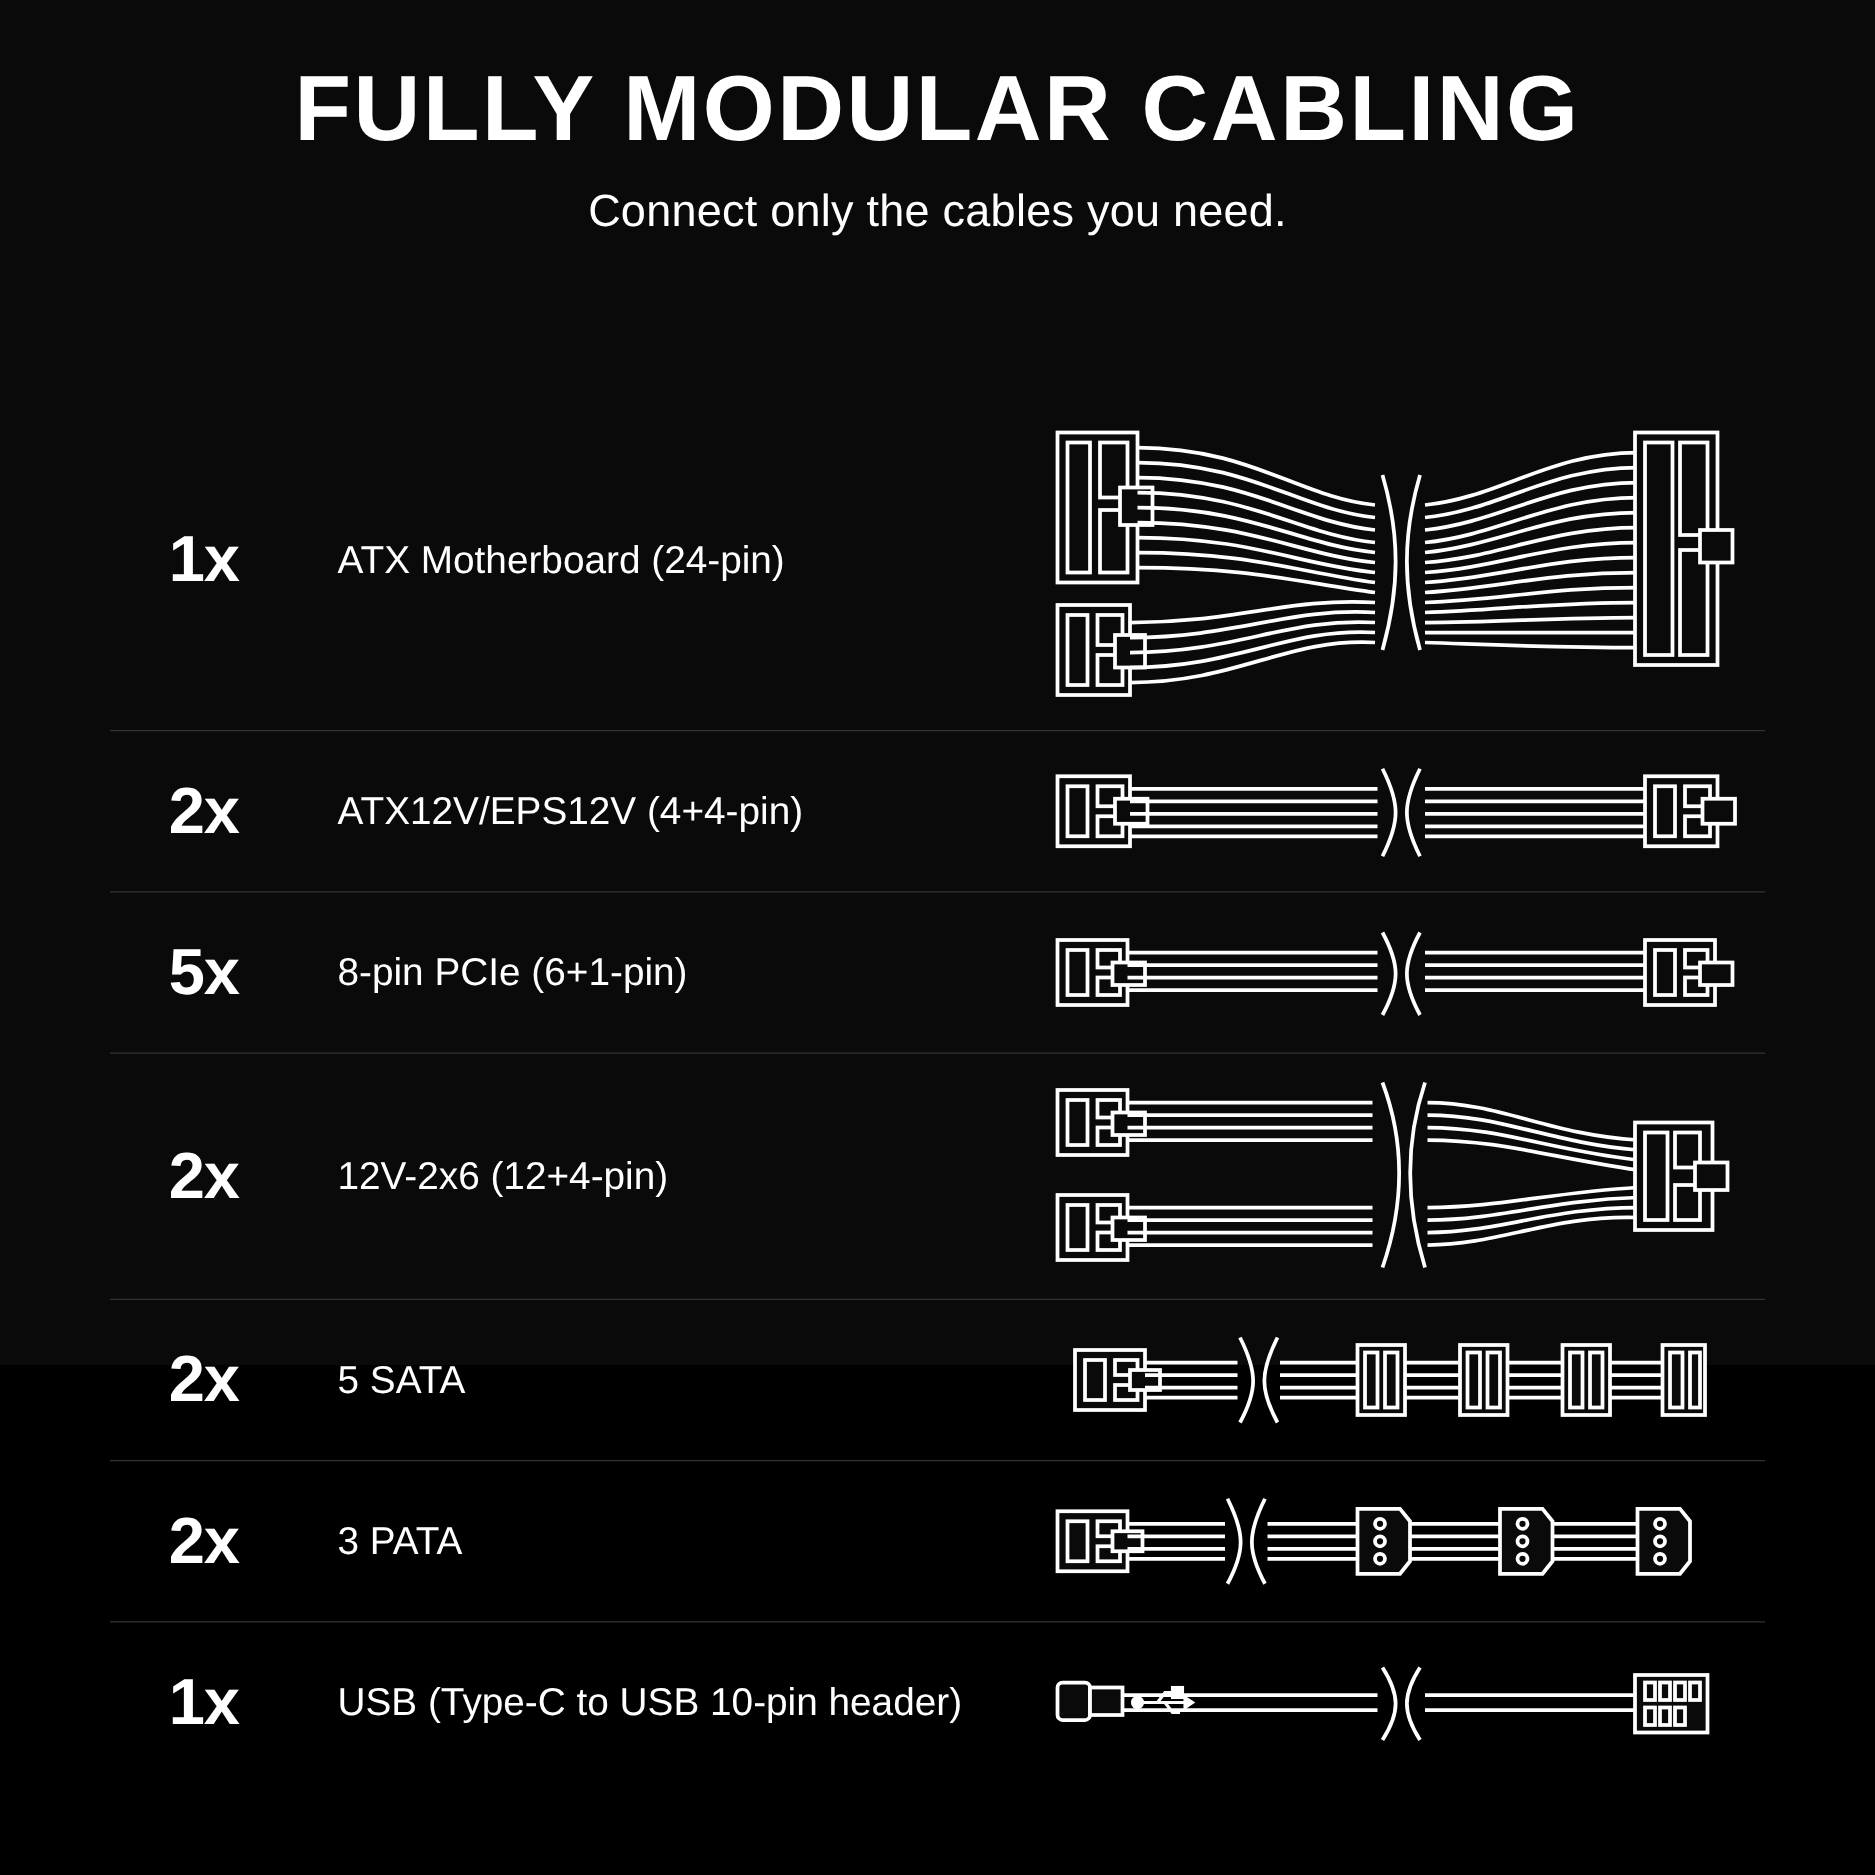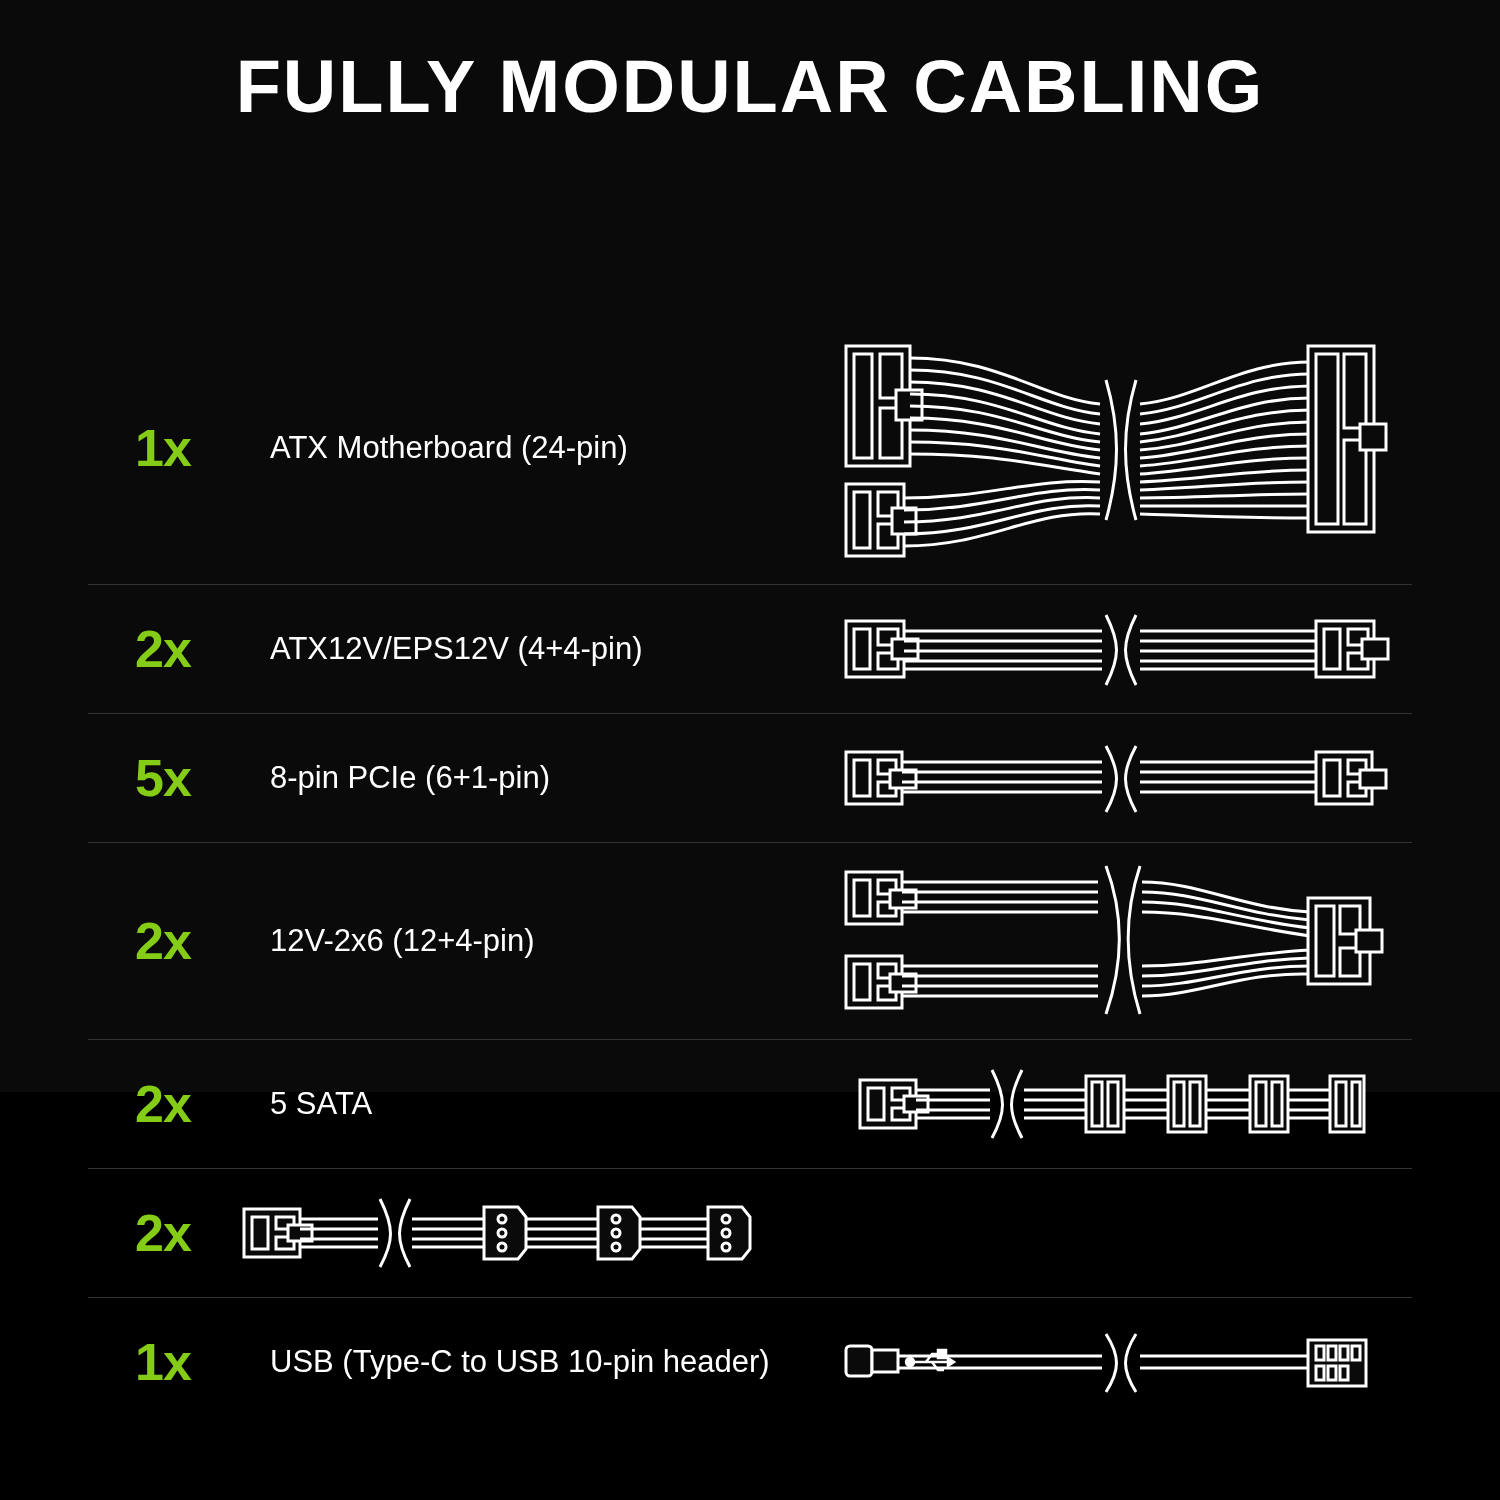--- a/index.html
+++ b/index.html
@@ -54,21 +54,21 @@
   }
   .row:last-child { border-bottom: none; }
 
   .qty {
     width: 150px;
     flex: 0 0 150px;
     text-align: center;
     font-size: 52px;
     font-weight: bold;
     letter-spacing: -1px;
-    color: #84cc16;
+    color: #ffffff;
   }
   .label {
     flex: 0 0 560px;
     font-size: 31px;
     line-height: 1.28;
     color: #ffffff;
     padding-right: 10px;
     margin-left: 32px;
   }
   .art {
@@ -89,20 +89,21 @@
   .r-pata     { height: 128px; }
   .r-usb      { height: 128px; }
 </style>
 </head>
 <body>
 
 <div class="page">
 
   <div class="header">
     <h1 class="title">FULLY MODULAR CABLING</h1>
+    <p class="subtitle">Connect only the cables you need.</p>
   </div>
 
   <div class="rows">
 
     <div class="row r-atx">
       <div class="qty">1x</div>
       <div class="label">ATX Motherboard (24-pin)</div>
       <div class="art">
         <svg width="660" height="240" viewBox="0 0 660 240" fill="none" stroke="#ffffff" stroke-width="3">
 
@@ -317,20 +318,21 @@
 
           <rect x="490" y="22" width="34" height="56" fill="#0a0a0a"></rect>
           <rect x="496" y="28" width="10" height="44" fill="#0a0a0a"></rect>
           <rect x="512" y="28" width="8" height="44" fill="#0a0a0a"></rect>
         </svg>
       </div>
     </div>
 
     <div class="row r-pata">
       <div class="qty">2x</div>
+      <div class="label">3 PATA</div>
       <div class="art">
         <svg width="660" height="100" viewBox="0 0 660 100" fill="none" stroke="#ffffff" stroke-width="3">
           <rect x="6" y="26" width="56" height="48" fill="#0a0a0a"></rect>
           <rect x="14" y="34" width="16" height="32" fill="#0a0a0a"></rect>
           <rect x="38" y="34" width="18" height="12" fill="#0a0a0a"></rect>
           <rect x="38" y="54" width="18" height="12" fill="#0a0a0a"></rect>
           <rect x="50" y="42" width="24" height="16" fill="#0a0a0a"></rect>
           <path d="M62 36 H 140"></path>
             <path d="M62 46 H 140"></path>
             <path d="M62 56 H 140"></path>

